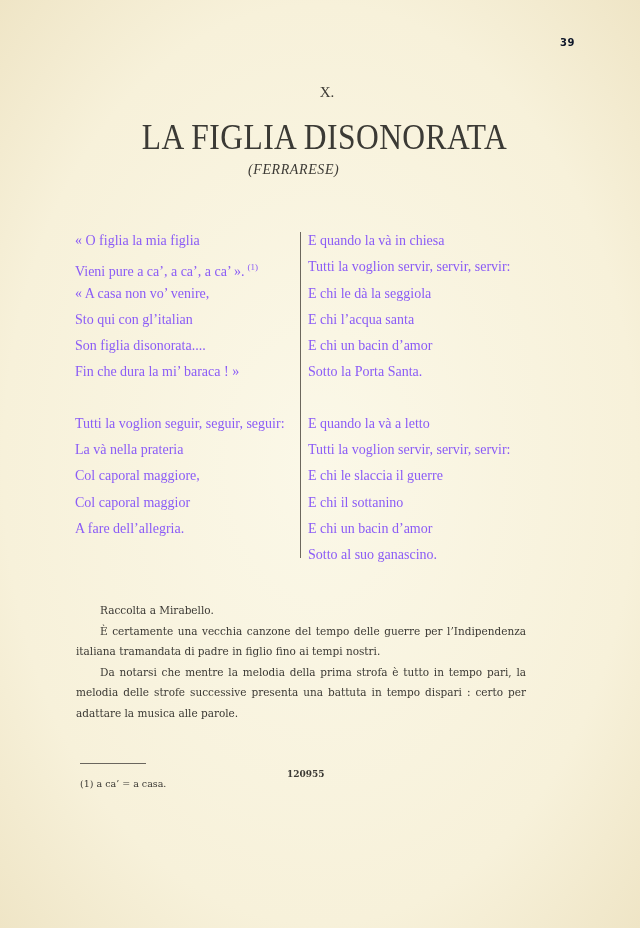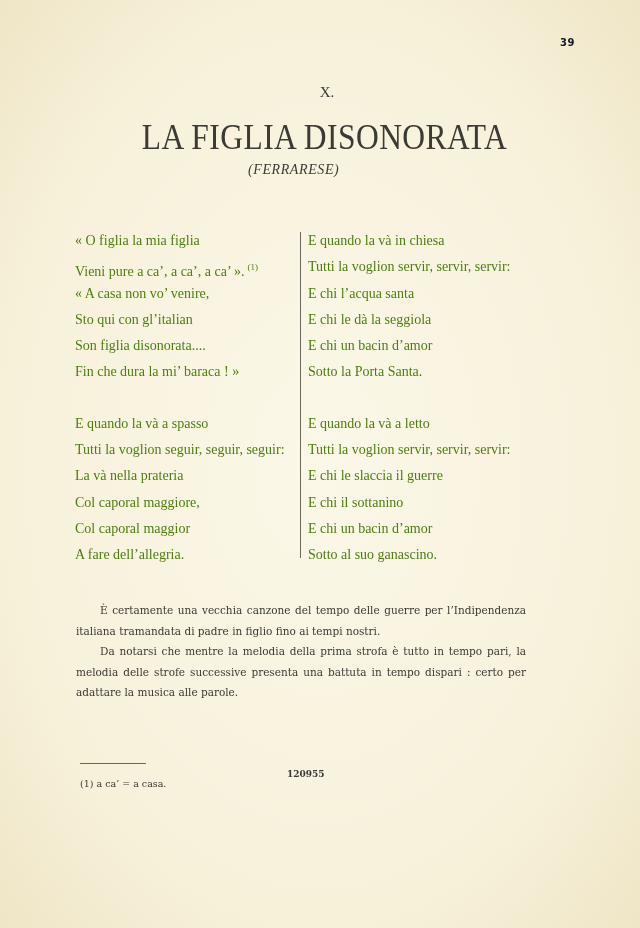--- a/index.html
+++ b/index.html
@@ -23,21 +23,21 @@
     .title {
       position: absolute; left: 0; width: 640px; top: 118px; text-align: center;
       font-size: 35px; letter-spacing: 0.5px; color: #3b3a35; margin: 0; font-weight: normal;
       transform: scaleX(0.9); padding-left: 10px; box-sizing: border-box;
     }
     .subtitle {
       position: absolute; left: 248px; top: 162px;
       font-style: italic; font-size: 14px; letter-spacing: 0.6px; color: #3d3b36;
     }
     .col {
-      position: absolute; font-size: 14px; color: #4d7c0f;
+      position: absolute; font-size: 14px; color: #8b5cf6;
     }
     .col .line { height: 26.3px; line-height: 26.3px; white-space: nowrap; }
     .col .stanza-gap { height: 25px; }
     .col-left { left: 75px; top: 228px; }
     .col-right { left: 308px; top: 228px; }
     .divider {
       position: absolute; left: 300px; top: 232px; width: 1px; height: 326px;
       background: #6c675d;
     }
     .fnref { font-size: 9px; vertical-align: super; margin-left: 3px; }
@@ -70,51 +70,51 @@
   <div>
     <div class="line">« O  figlia  la  mia  figlia</div>
     <div class="line"><span>Vieni  pure  a  ca’,  a  ca’,  a ca’ ».</span><span class="fnref">(1)</span></div>
     <div class="line">« A  casa  non  vo’ venire,</div>
     <div class="line">Sto  qui  con  gl’italian</div>
     <div class="line">Son  figlia  disonorata....</div>
     <div class="line">Fin  che  dura  la  mi’  baraca ! »</div>
   </div>
   <div class="stanza-gap"></div>
   <div>
-    <div class="line">E  quando  la  và  a  spasso</div>
     <div class="line">Tutti la voglion seguir, seguir, seguir:</div>
     <div class="line">La  và  nella  prateria</div>
     <div class="line">Col  caporal  maggiore,</div>
     <div class="line">Col  caporal  maggior</div>
     <div class="line">A  fare  dell’allegria.</div>
   </div>
 </div>
 
 <div class="divider"></div>
 
 <div class="col col-right">
   <div>
     <div class="line">E  quando  la  và  in  chiesa</div>
     <div class="line">Tutti la voglion servir, servir, servir:</div>
+    <div class="line">E  chi  le  dà  la  seggiola</div>
     <div class="line">E  chi  l’acqua  santa</div>
-    <div class="line">E  chi  le  dà  la  seggiola</div>
     <div class="line">E  chi  un  bacin  d’amor</div>
     <div class="line">Sotto  la  Porta  Santa.</div>
   </div>
   <div class="stanza-gap"></div>
   <div>
     <div class="line">E  quando  la  và  a  letto</div>
     <div class="line">Tutti la voglion servir, servir, servir:</div>
     <div class="line">E  chi  le  slaccia  il  guerre</div>
     <div class="line">E  chi  il  sottanino</div>
     <div class="line">E  chi  un  bacin  d’amor</div>
     <div class="line">Sotto  al  suo  ganascino.</div>
   </div>
 </div>
 
 <div class="notes">
+  <p>Raccolta  a  Mirabello.</p>
   <p>È  certamente  una  vecchia  canzone  del  tempo  delle  guerre  per  l’Indipendenza italiana  tramandata  di  padre  in  figlio  fino  ai  tempi  nostri.</p>
   <p>Da  notarsi  che  mentre  la  melodia  della  prima  strofa  è  tutto  in  tempo  pari, la  melodia  delle  strofe  successive  presenta  una  battuta  in  tempo  dispari :  certo per  adattare  la  musica  alle  parole.</p>
 </div>
 
 <div class="footnote-rule"></div>
 <div class="footnote">(1)  a  ca’  =  a  casa.</div>
 <div class="print-code">120955</div>
 
 </body></html>

